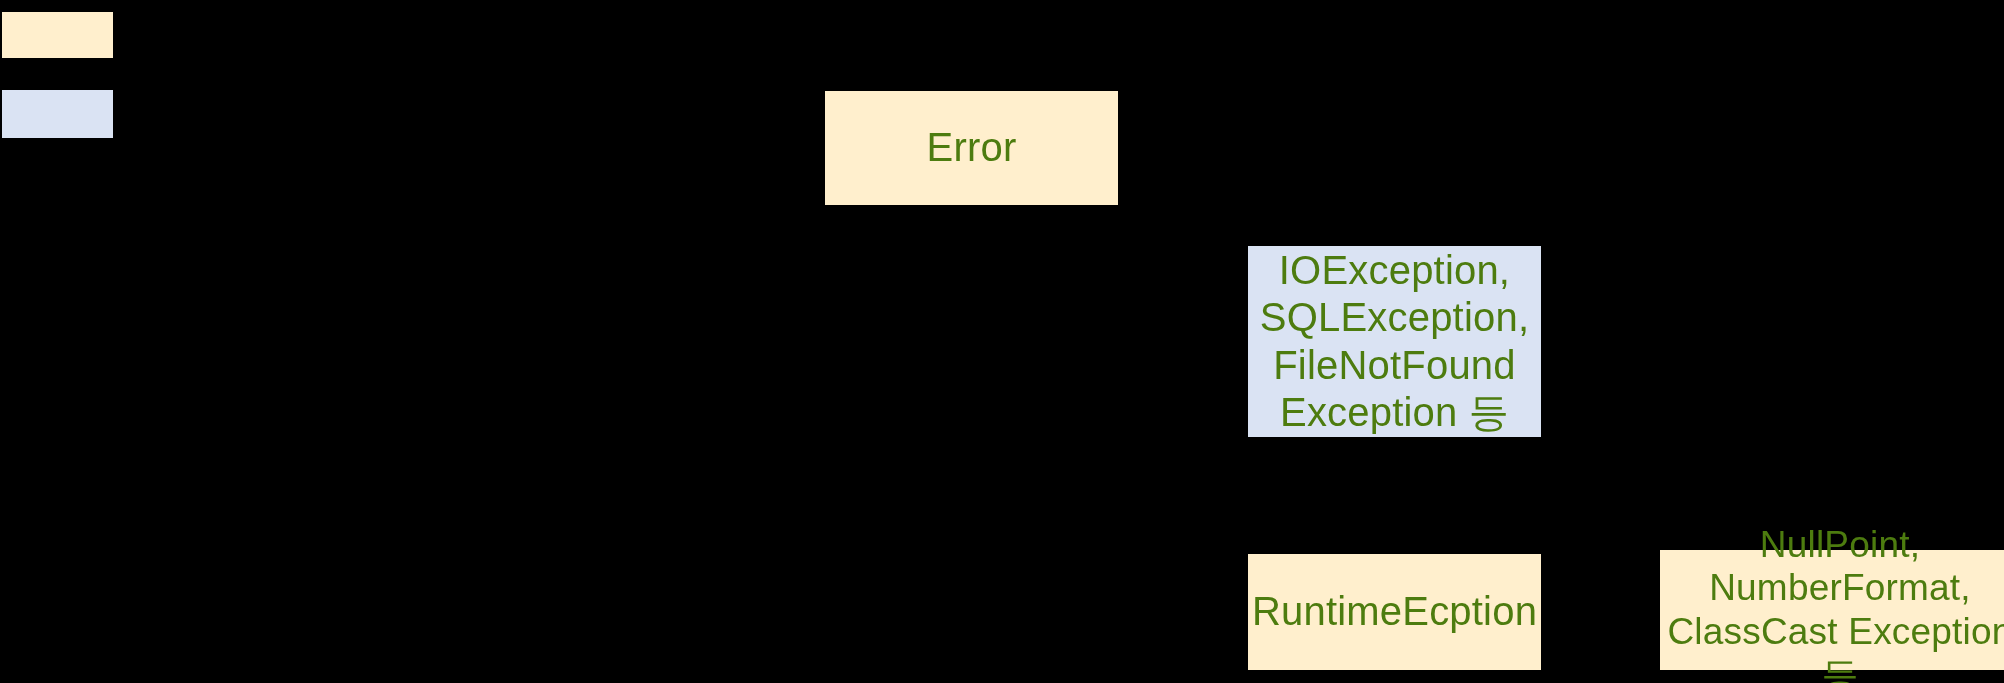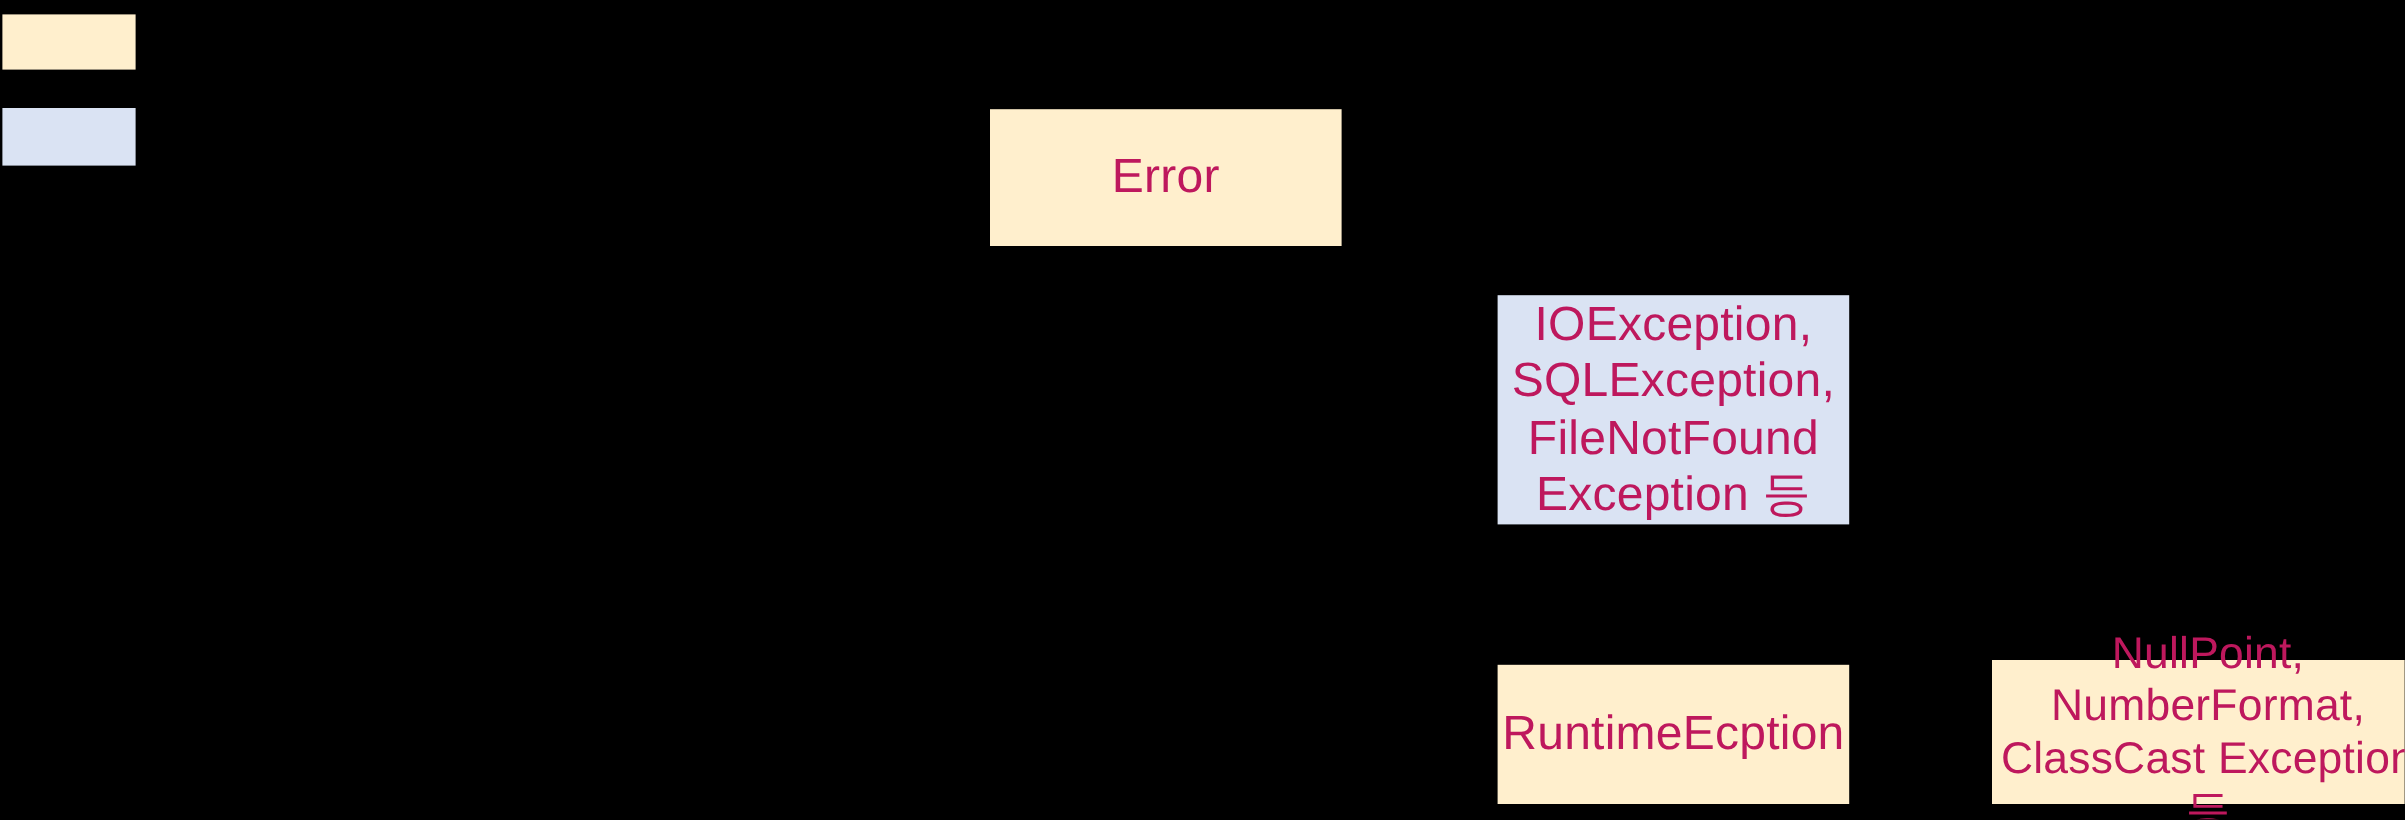--- a/index.html
+++ b/index.html
@@ -17,21 +17,21 @@
     background: #000000;
     overflow: hidden;
   }
   .node {
     position: absolute;
     box-sizing: border-box;
     display: flex;
     align-items: center;
     justify-content: center;
     text-align: center;
-    color: #be185d;
+    color: #4d7c0f;
     font-size: 40px;
     line-height: 1.18;
     letter-spacing: 0.2px;
     white-space: pre-line;
     padding: 2px 6px;
   }
   .swatch {
     position: absolute;
     box-sizing: border-box;
   }

